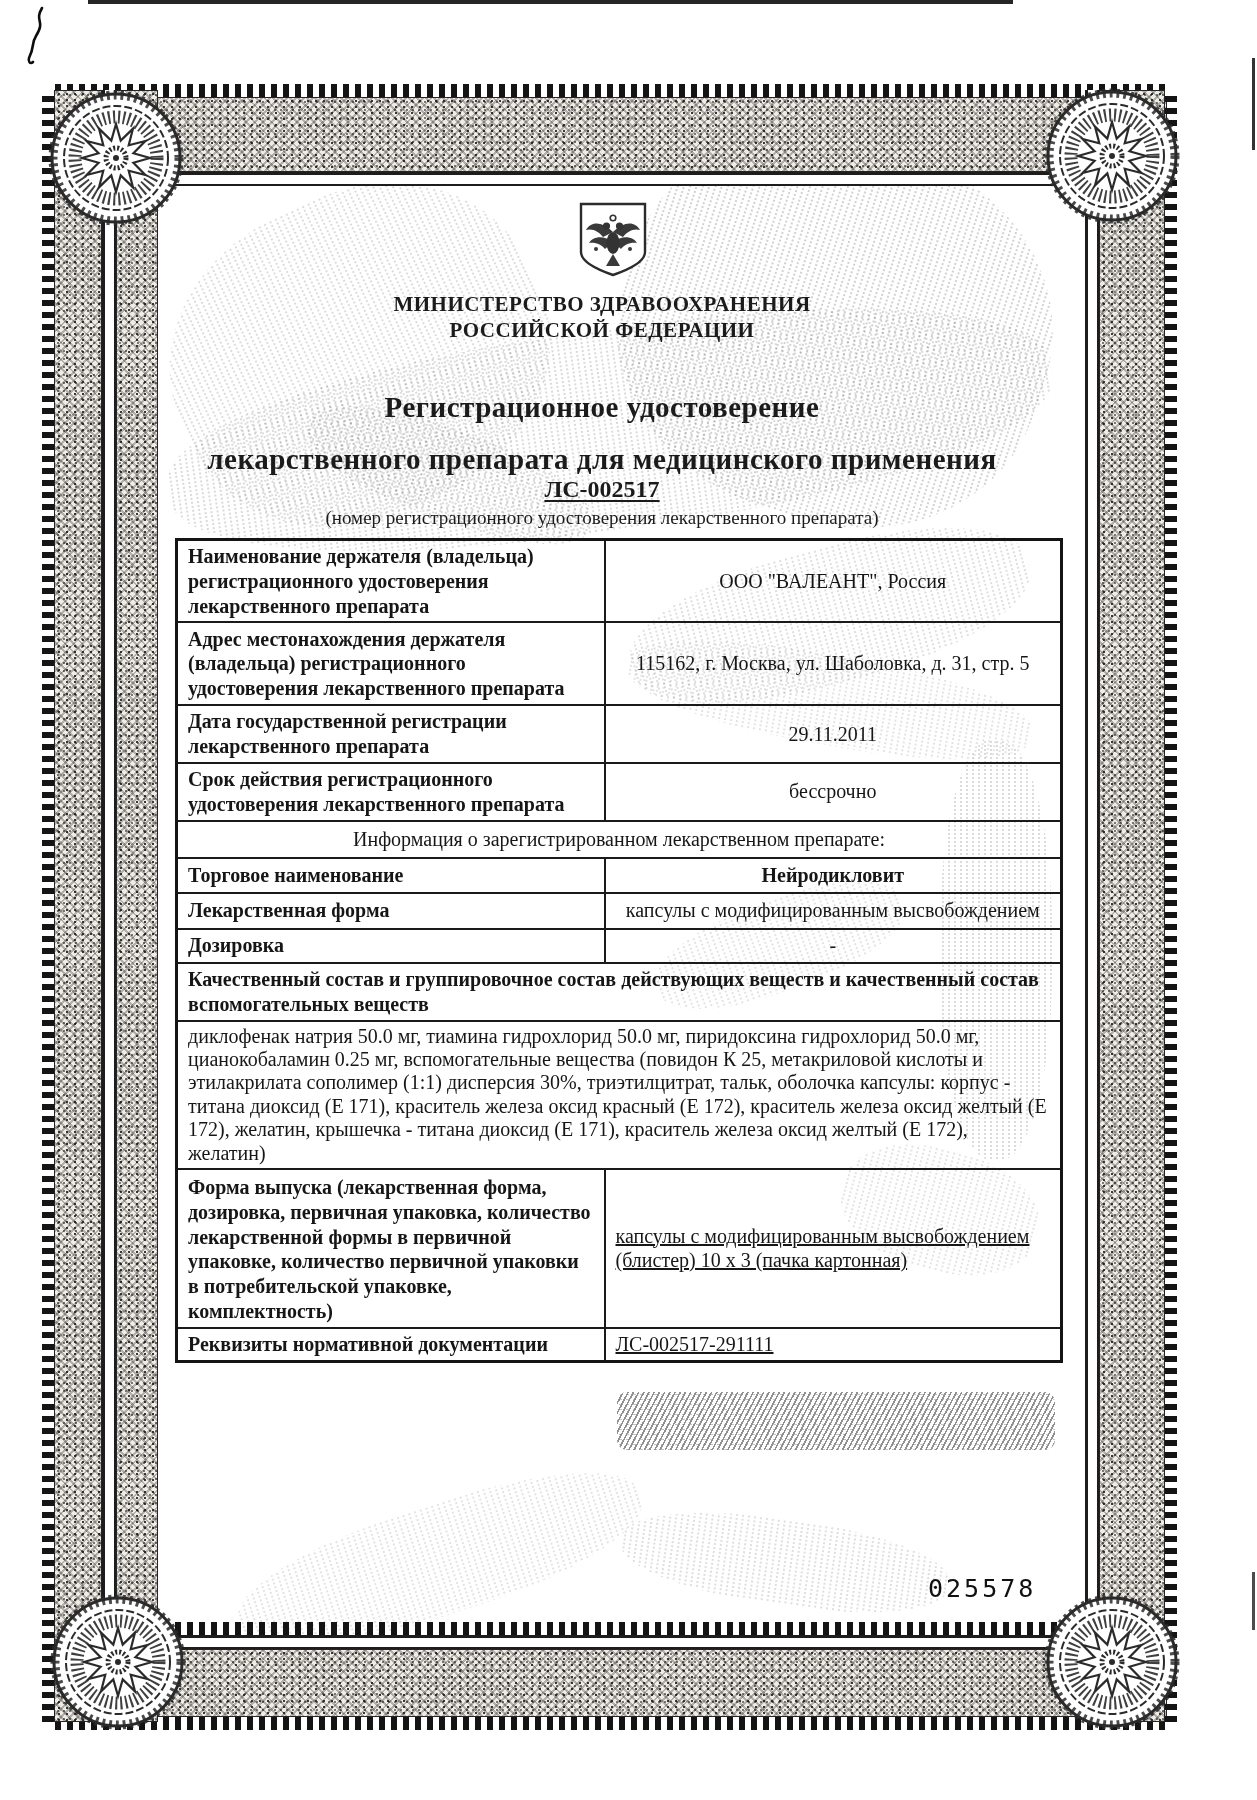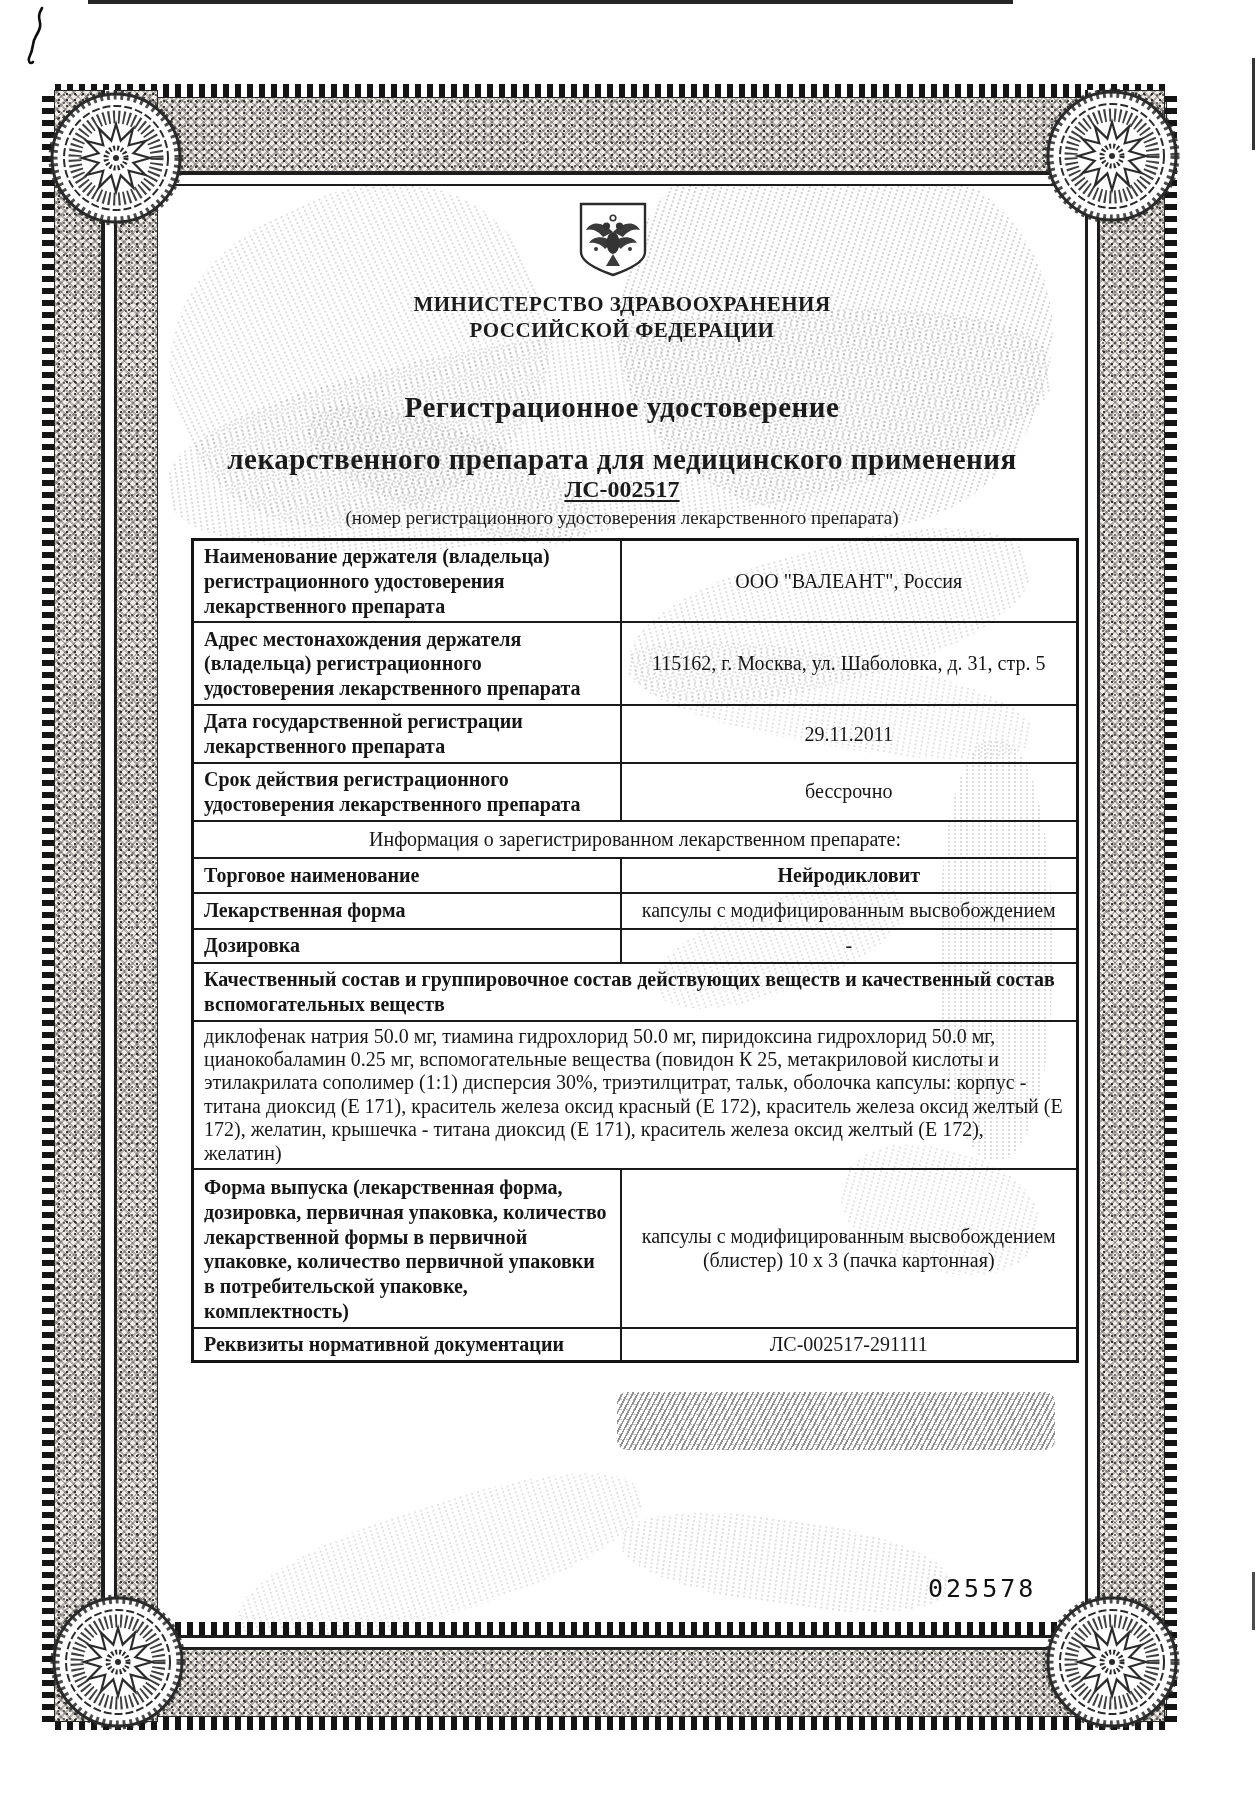--- a/index.html
+++ b/index.html
@@ -25,33 +25,33 @@
        radial-gradient(circle,rgba(25,25,25,.55) 1px,transparent 1.4px),
        repeating-linear-gradient(45deg,rgba(20,20,20,.28) 0 2px,transparent 2px 6px),
        repeating-linear-gradient(-45deg,rgba(20,20,20,.28) 0 2px,transparent 2px 6px);
      background-size:8px 6px,6px 8px,auto,auto;}
   .teeth{height:13px;background:repeating-linear-gradient(90deg,#141414 0 6px,transparent 6px 12px);}
   .fringe-v{width:12px;background:repeating-linear-gradient(0deg,#141414 0 6px,transparent 6px 12px);}
   .dbl{height:9px;border-top:3px solid #1d1d1d;border-bottom:2px solid #1d1d1d;background:#fff;}
   .dbl-v{width:9px;border-left:3px solid #1d1d1d;border-right:2px solid #1d1d1d;background:#fff;}
   .rosette{z-index:2;}
   
-  .center-col{left:172px;width:900px;text-align:center;z-index:3;}
+  .center-col{left:152px;width:900px;text-align:center;z-index:3;}
   .ministry{font-size:21px;font-weight:600;letter-spacing:.5px;line-height:26px;}
   .doc-title{font-size:29px;font-weight:bold;letter-spacing:.5px;white-space:nowrap;}
   .reg-no{font-size:24px;font-weight:bold;text-decoration:underline;text-underline-offset:3px;}
   .reg-cap{font-size:19px;}
   
   table.doc{position:absolute;left:175px;top:538px;width:885px;z-index:3;
      border-collapse:collapse;table-layout:fixed;font-size:20px;line-height:1.24;color:#161616;}
   table.doc td{border:2px solid #1a1a1a;padding:3px 10px;vertical-align:middle;}
-  table.doc{border:3px solid #141414;margin-left:16px;}
+  table.doc{border:3px solid #141414;}
   td.lbl{font-weight:bold;}
   td.val{text-align:center;}
-  td.val-left{text-align:center;vertical-align:top;padding-top:5px;}
+  td.val-left{text-align:left;vertical-align:top;padding-top:5px;text-decoration:underline;}
   td.secc{text-align:center;}
   td.comph{font-weight:bold;}
   td.compt{line-height:1.17;padding:5px 8px 6px 8px;}
   
   .serial{font-family:"DejaVu Sans Mono","Liberation Mono",monospace;font-size:25px;
           letter-spacing:3px;color:#111;z-index:3;}
   .pen-mark,.emblem{z-index:3;}
 </style>
 </head>
 <body>

